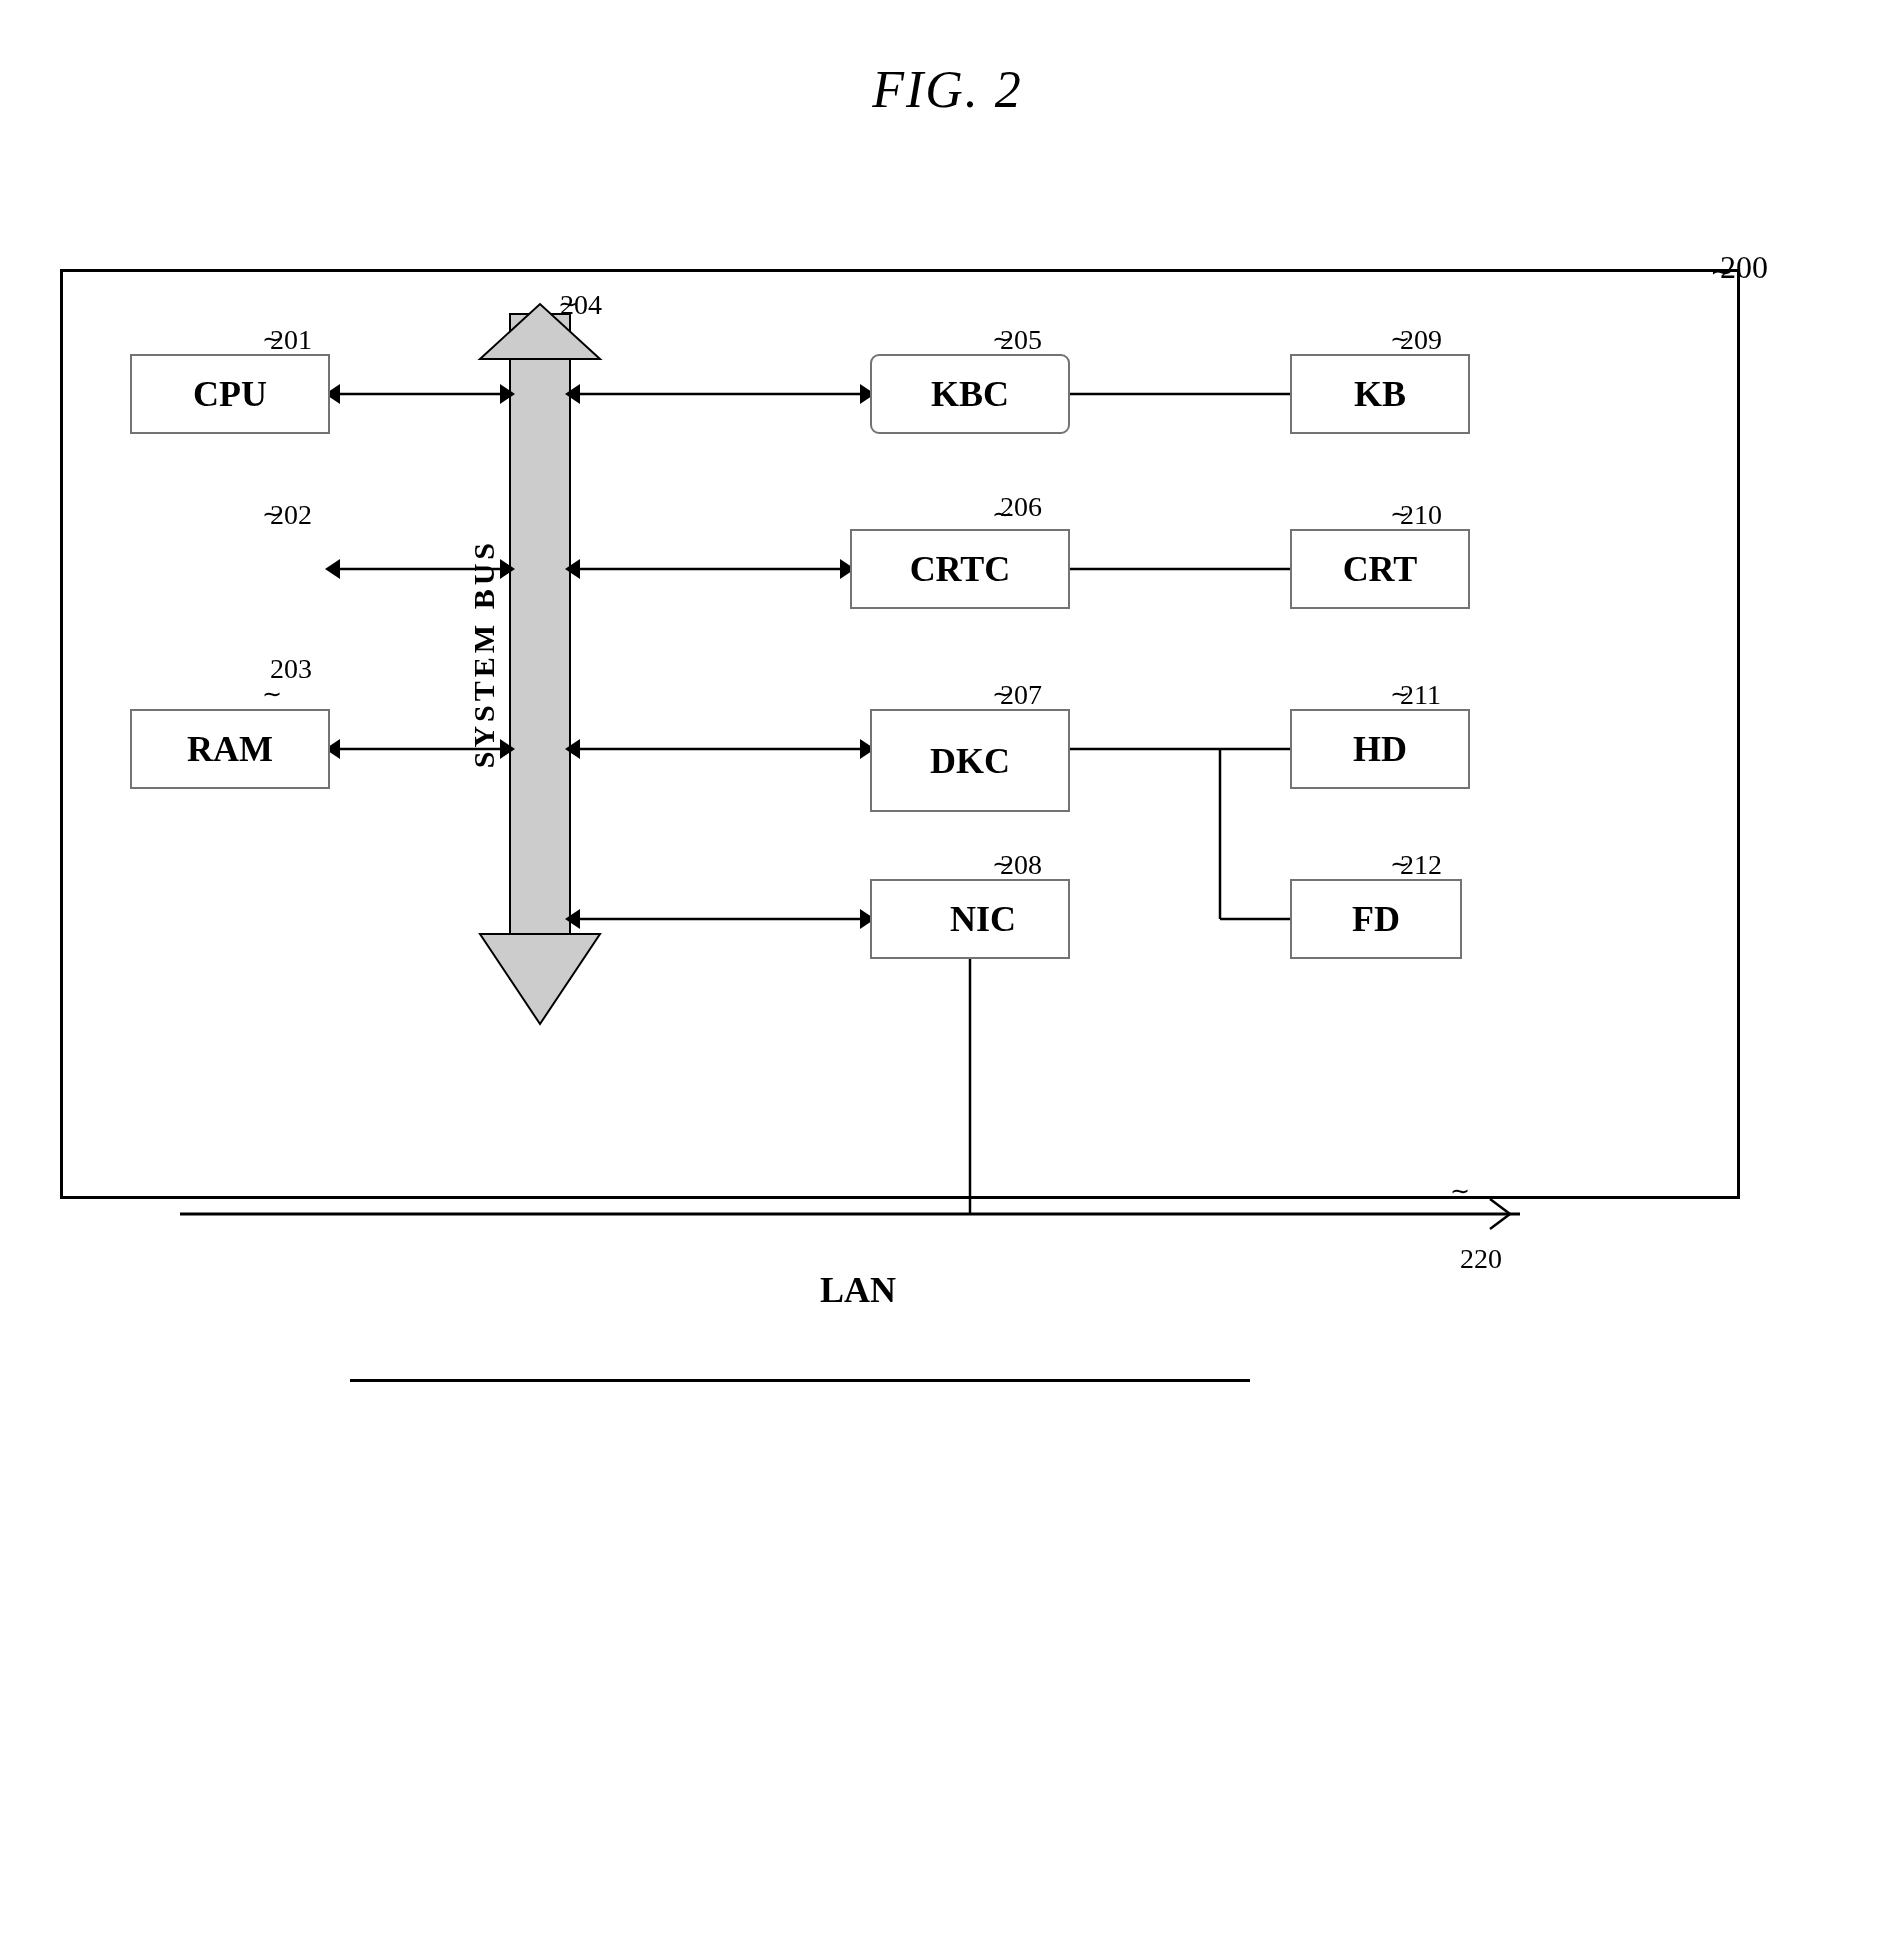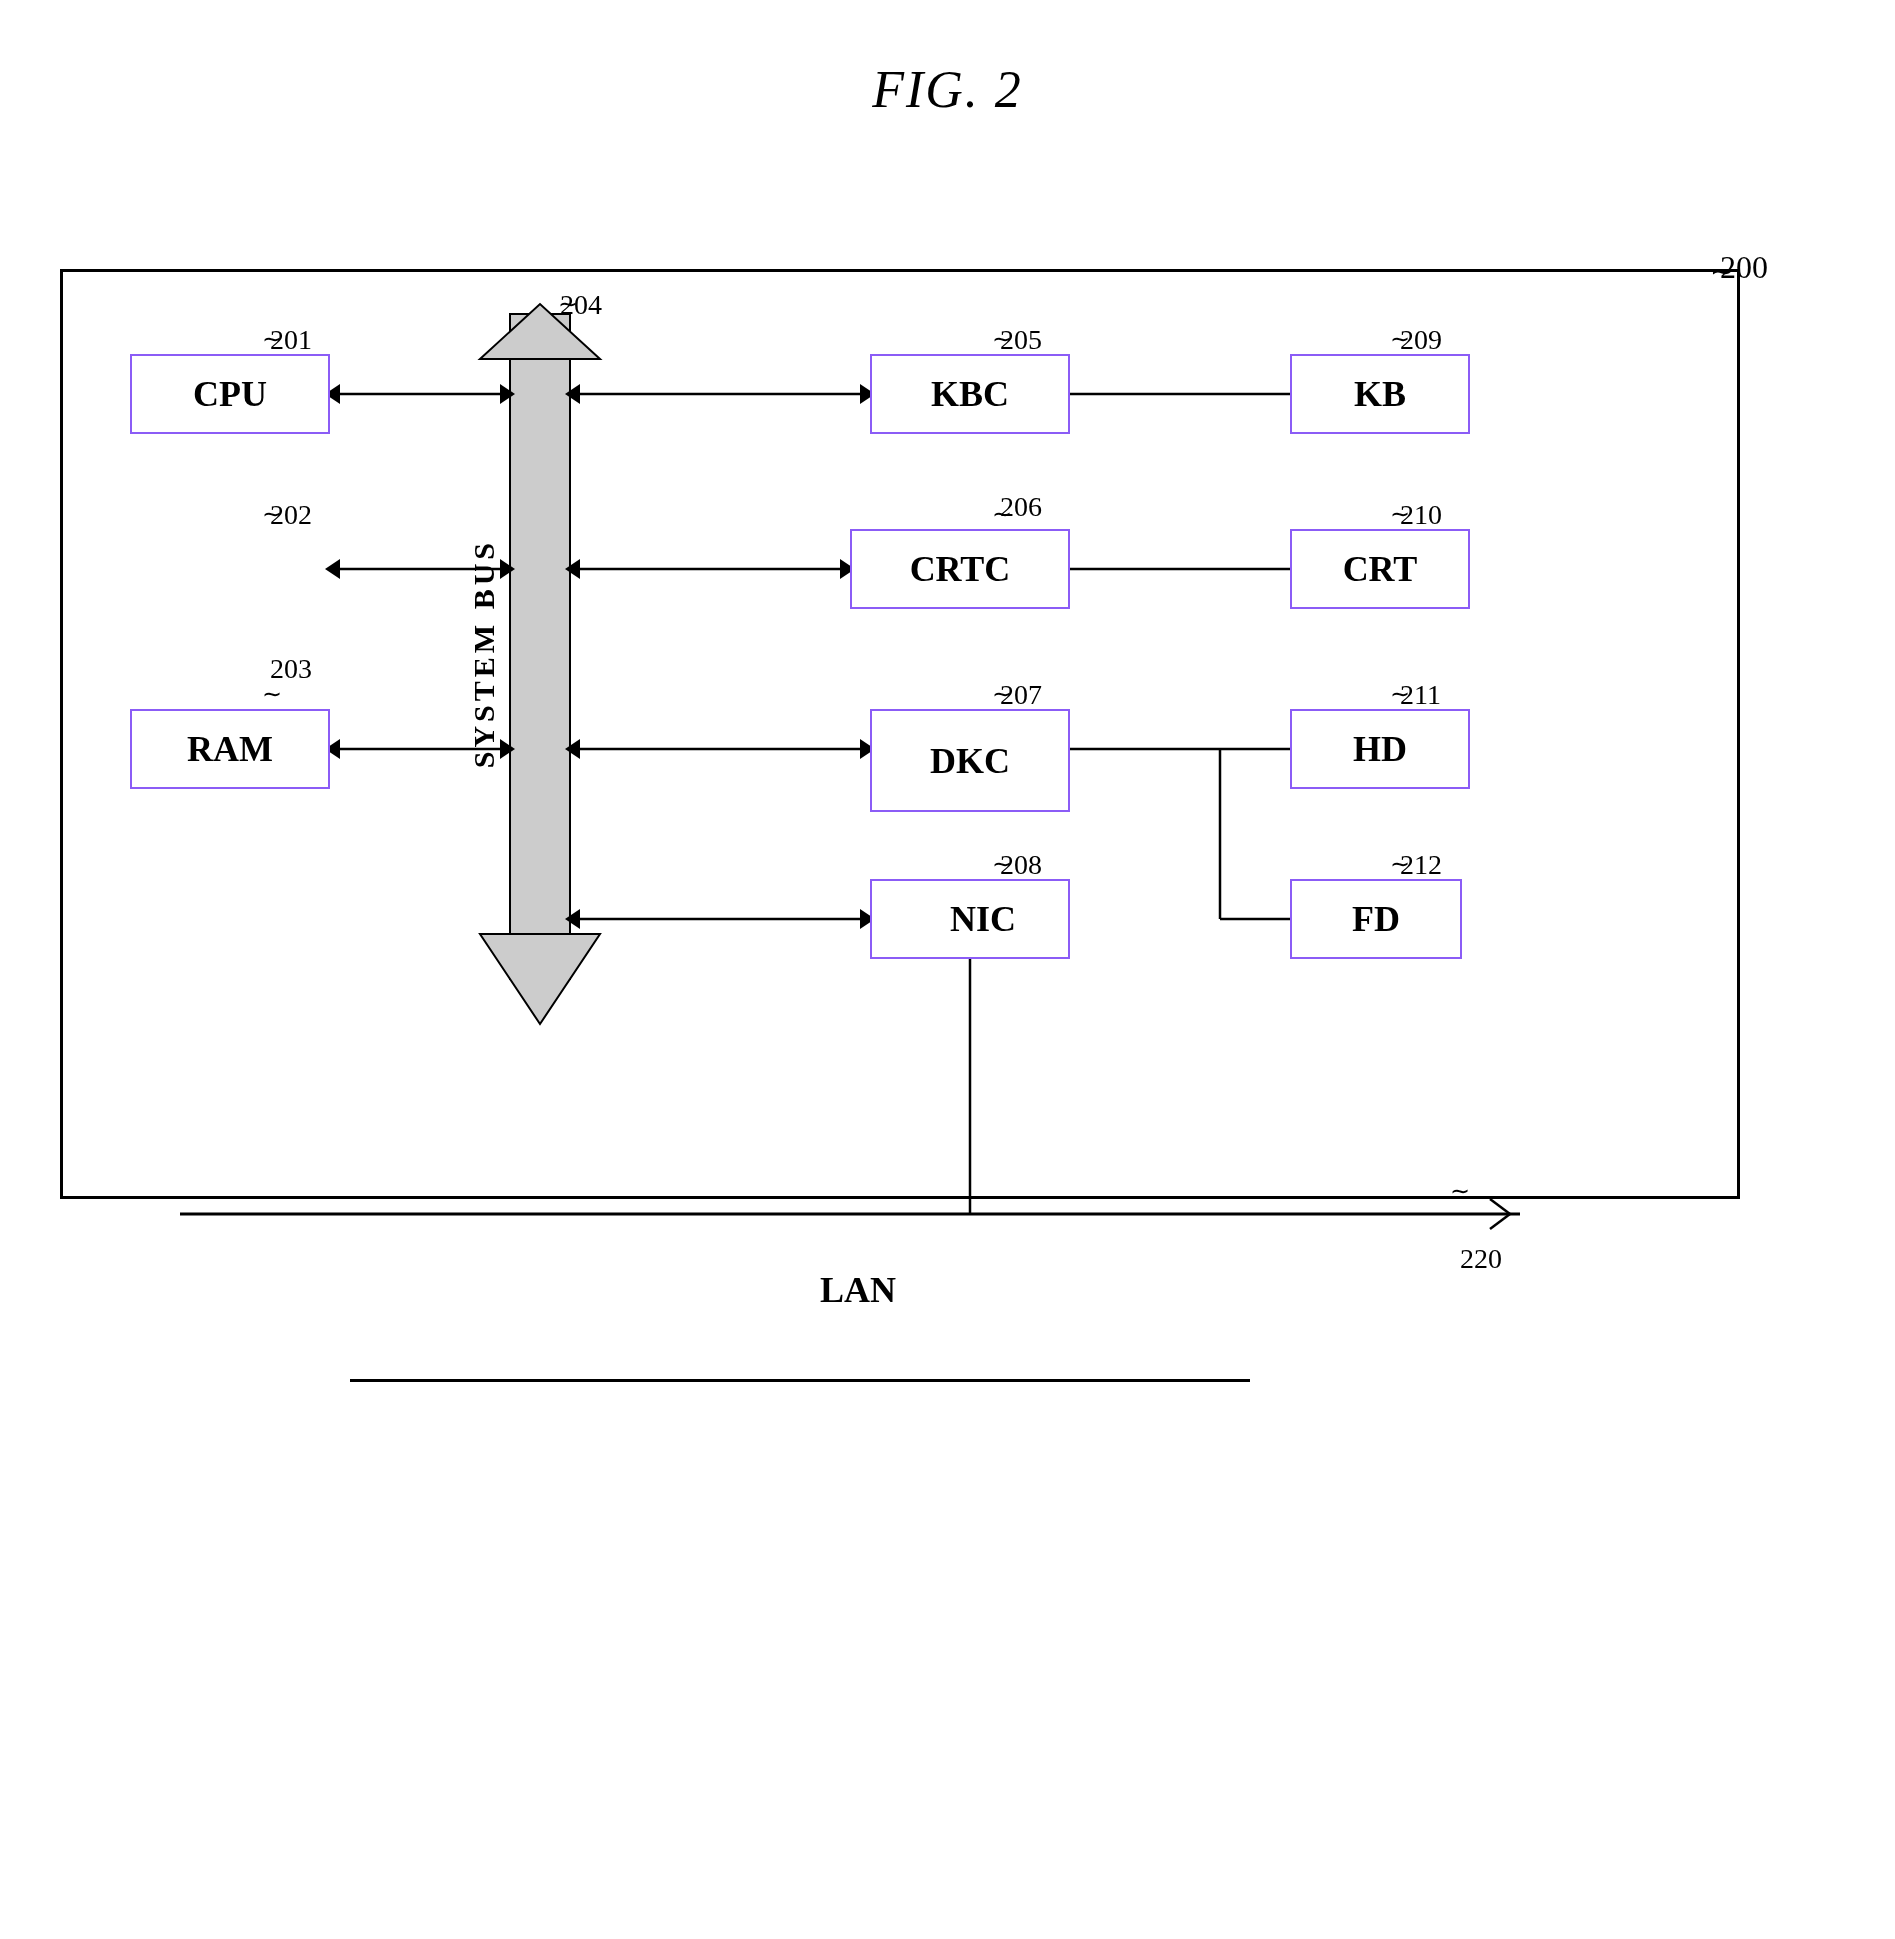--- a/index.html
+++ b/index.html
@@ -43,21 +43,21 @@
     .ref-200 {
       position: absolute;
       left: 1720px;
       top: 90px;
       font-size: 32px;
     }
 
     
     .comp-box {
       position: absolute;
-      border: 2px solid #8b5cf6;
+      border: 2px solid #737373;
       background: #fff;
       display: flex;
       align-items: center;
       justify-content: center;
       font-size: 36px;
       font-weight: bold;
     }
 
     
     .cpu-box {
@@ -100,20 +100,21 @@
       top: 494px;
       font-size: 28px;
     }
 
     
     .kbc-box {
       left: 870px;
       top: 195px;
       width: 200px;
       height: 80px;
+      border-radius: 9px;
     }
     .ref-205 {
       position: absolute;
       left: 1000px;
       top: 165px;
       font-size: 28px;
     }
 
     
     .crtc-box {

